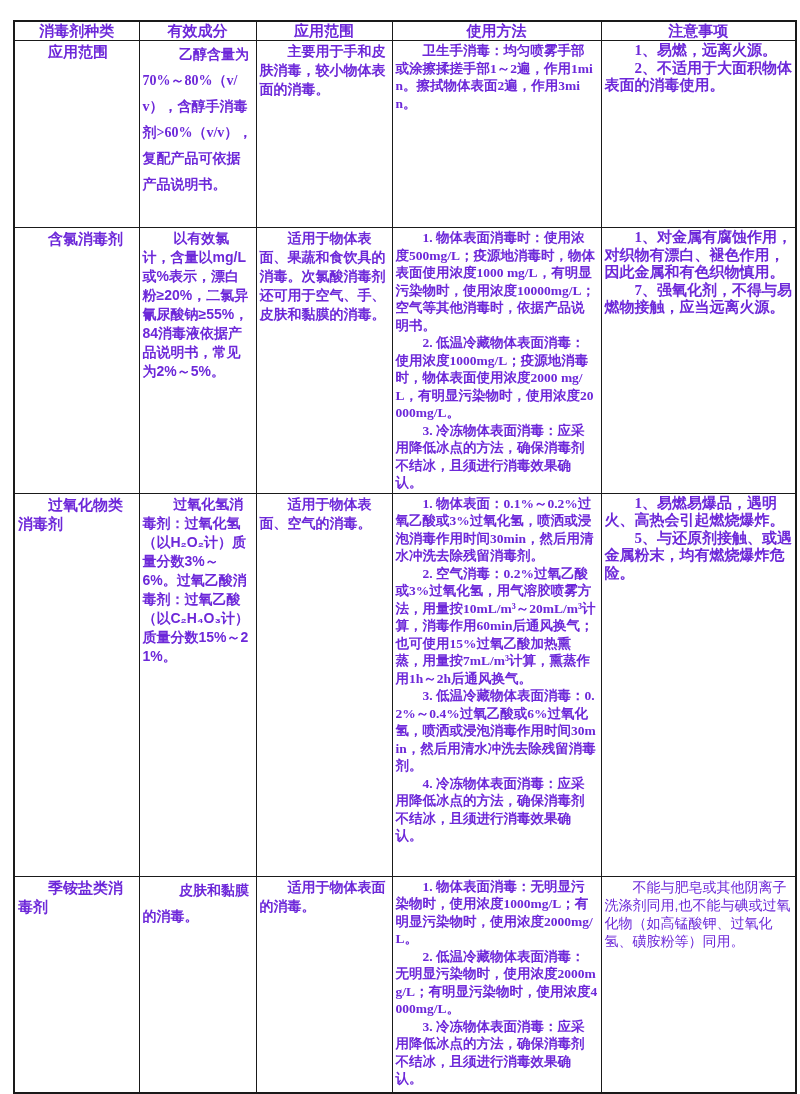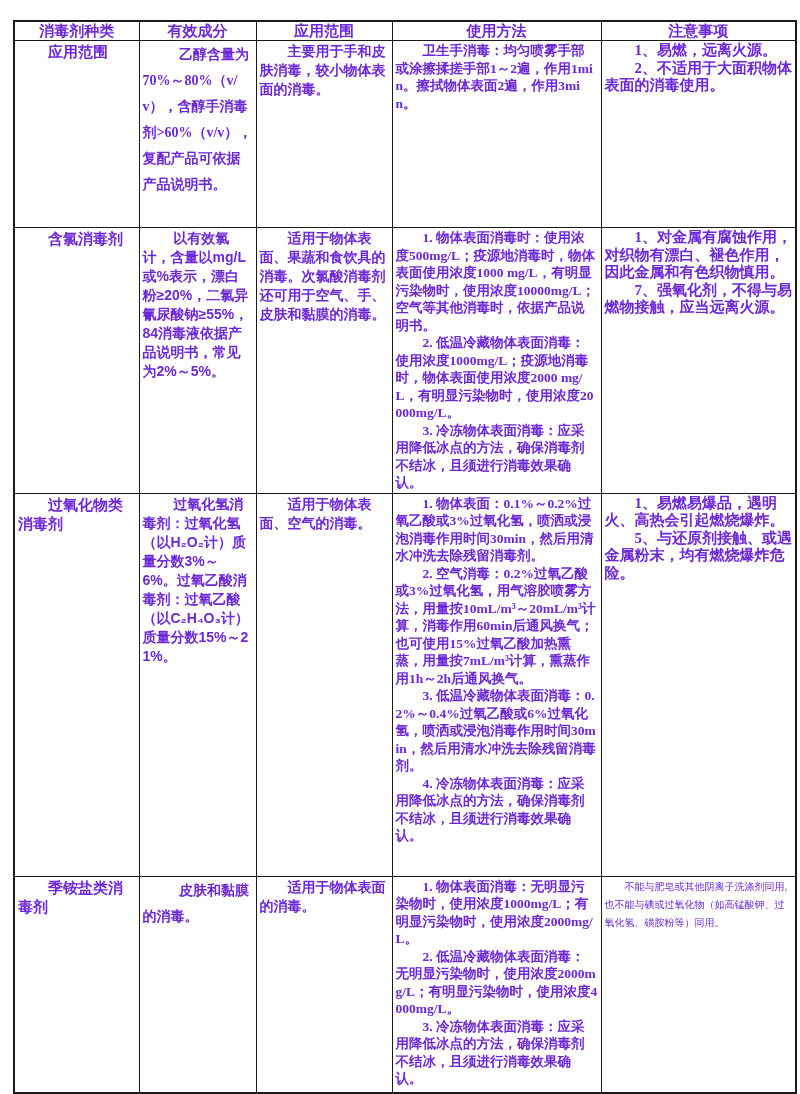--- a/index.html
+++ b/index.html
@@ -17,21 +17,21 @@
   td.c2{font-size:14px;line-height:19px;font-weight:600;}
   td.c2 p.para{text-indent:2.2em;}
   td.c2.loose{line-height:26px;font-family:"Liberation Serif",serif;}
   td.c2.loose p.para{text-indent:2.6em;}
   td.c3{font-size:14px;line-height:19px;font-weight:600;}
   td.c4{font-size:13.5px;line-height:17.5px;font-weight:700;
         font-family:"Liberation Serif",serif;}
   td.c5{font-size:15px;line-height:17.5px;font-weight:700;
         font-family:"Liberation Serif",serif;}
   td.c5.sans{font-family:"Liberation Sans",sans-serif;font-weight:500;
-        font-size:10px;line-height:18px;}
+        font-size:14px;line-height:18px;}
   tr.hdr{height:19px;}
   tr.r1{height:187px;}
   tr.r2{height:260px;}
   tr.r3{height:383px;}
   tr.r4{height:217px;}
 </style>
 </head>
 <body>
 
 <div class="page">

